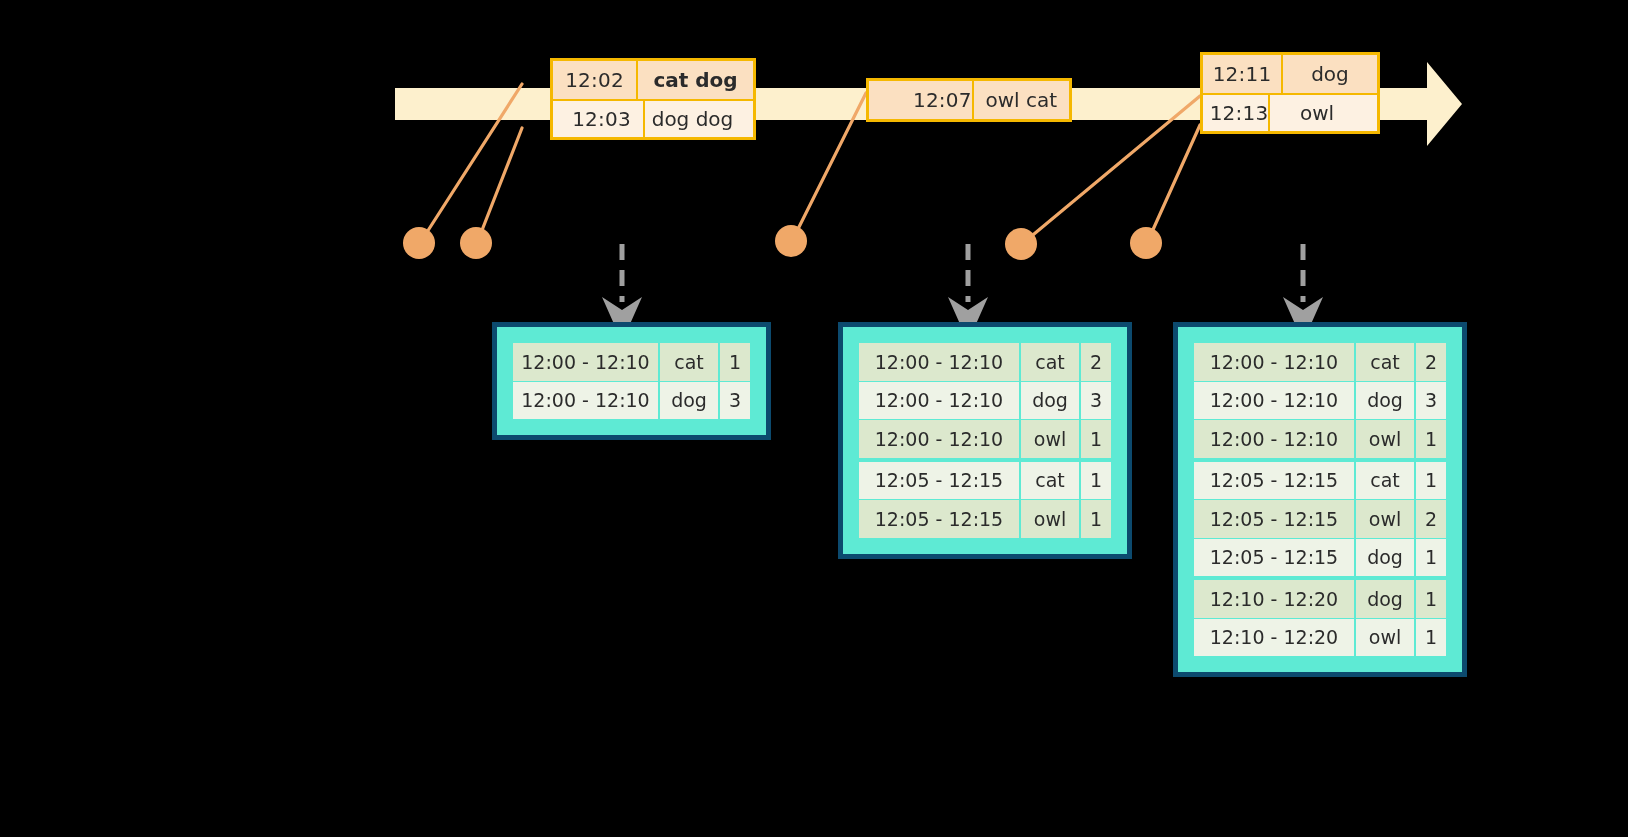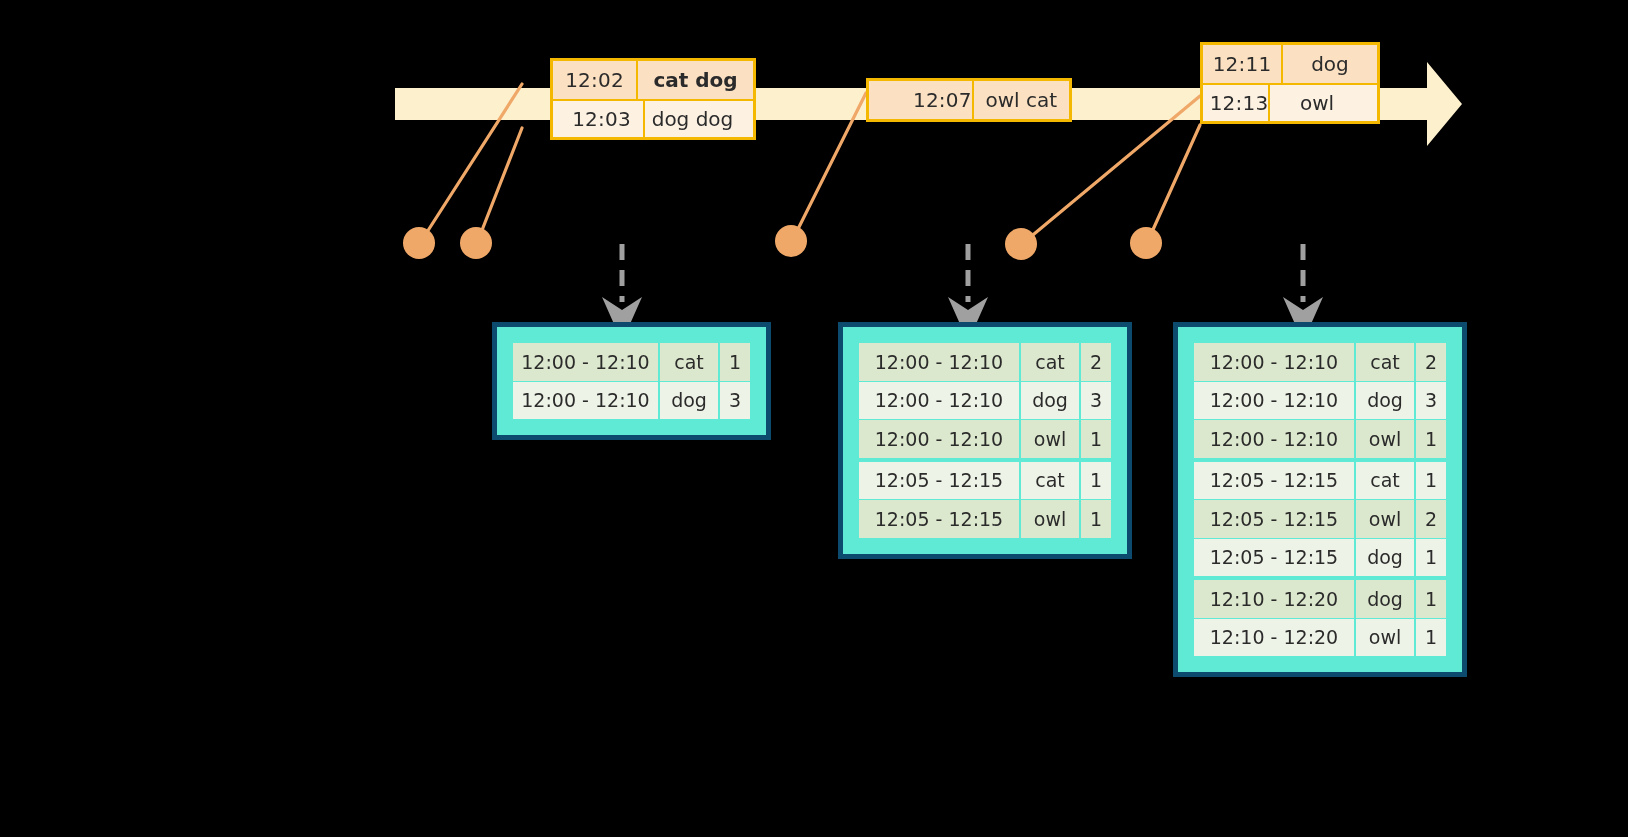--- a/index.html
+++ b/index.html
@@ -137,21 +137,21 @@
     </div>
   </div>
 
   <div class="evt-group" style="left:866px; top:78px; width:206px;">
     <div class="evt-row r0">
       <div class="evt-time" style="width:64px;margin-left:44px;">12:07</div>
       <div class="evt-val" style="width:105px;">owl cat</div>
     </div>
   </div>
 
-  <div class="evt-group" style="left:1200px; top:42px; width:180px;">
+  <div class="evt-group" style="left:1200px; top:52px; width:180px;">
     <div class="evt-row r0">
       <div class="evt-time" style="width:80px;">12:11</div>
       <div class="evt-val" style="width:94px;">dog</div>
     </div>
     <div class="evt-row r1">
       <div class="evt-time" style="width:60px;">12:13</div>
       <div class="evt-val" style="width:94px;">owl</div>
     </div>
   </div>
 

